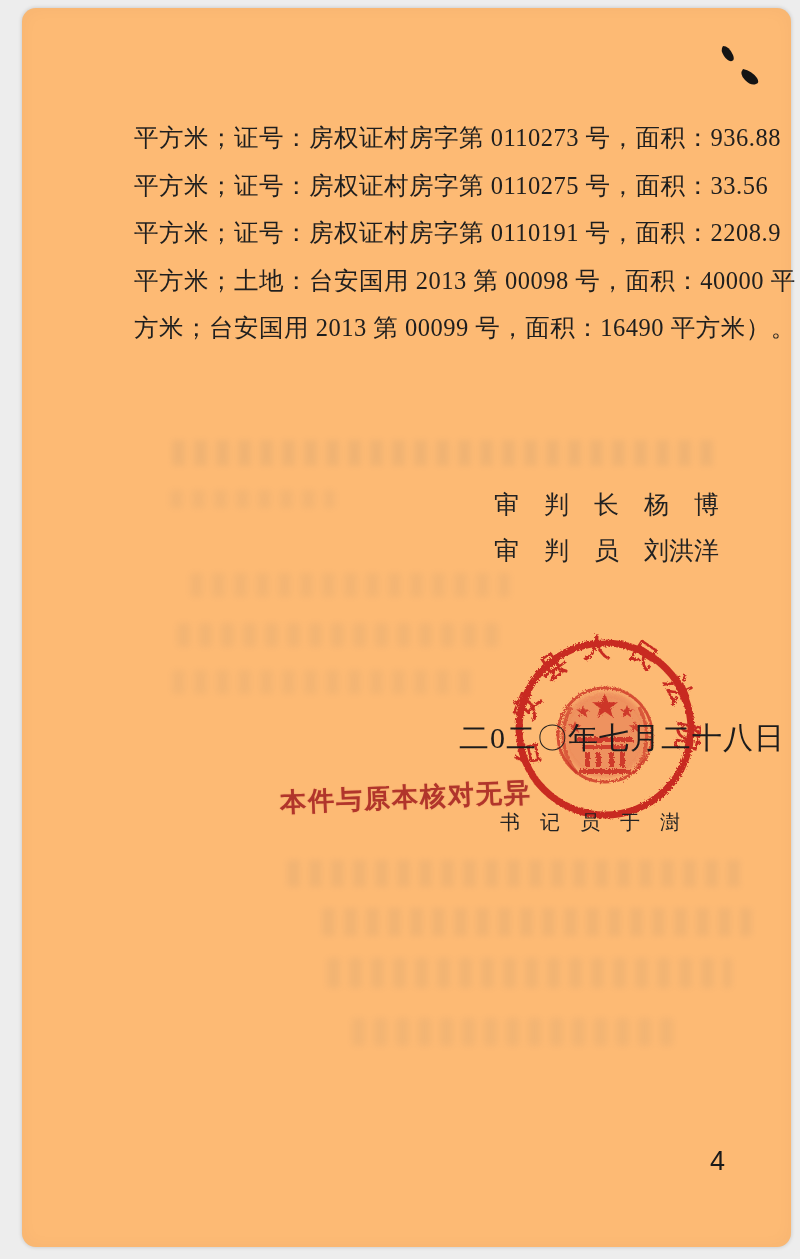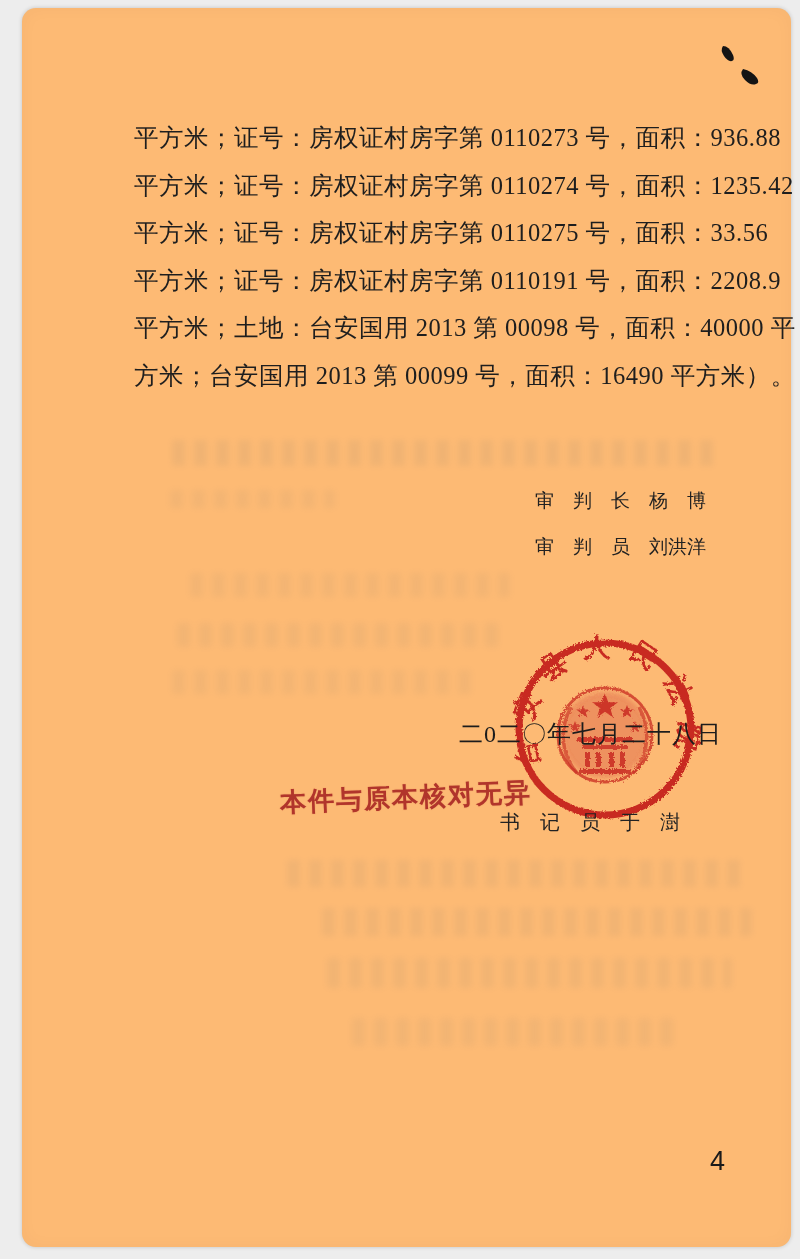--- a/index.html
+++ b/index.html
@@ -16,28 +16,28 @@
     margin-left:12px;
   }
   
   .bodytext{
     position:absolute;left:112px;top:106px;width:600px;
     font-size:24.5px;color:#1e1e1e;letter-spacing:.5px;
   }
   .bodytext p{margin:0;height:47.5px;line-height:47.5px;white-space:nowrap;}
   .bodytext p.indent{padding-left:40px;}
   
-  .sig{position:absolute;left:513px;font-size:19px;color:#222;white-space:nowrap;}
+  .sig{position:absolute;left:472px;font-size:25px;color:#222;white-space:nowrap;}
   #sig0{top:480px;}
   #sig1{top:526px;}
   #sig2{top:570px;}
   
   .dateline{
     position:absolute;left:437px;top:710px;z-index:6;
-    font-size:24px;color:#1c1c1c;letter-spacing:1px;white-space:nowrap;
+    font-size:30px;color:#1c1c1c;letter-spacing:1px;white-space:nowrap;
   }
   
   .clerk{
     position:absolute;left:478px;top:801px;z-index:6;
     font-size:20px;color:#222;white-space:nowrap;
   }
   
   .copystamp{
     position:absolute;left:258px;top:772px;z-index:7;
     font-size:26px;font-weight:bold;color:#b1352b;
@@ -78,21 +78,20 @@
   #g8{left:305px;top:950px;width:405px;height:30px;opacity:.14;}
   #g9{left:330px;top:1010px;width:330px;height:28px;opacity:.13;}
 </style>
 </head>
 <body>
 
 <div class="paper">
 
   <div class="bodytext">
     <p>平方米；证号：房权证村房字第 0110273 号，面积：936.88</p>
-    <p>平方米；证号：房权证村房字第 0110274 号，面积：1235.42</p>
     <p>平方米；证号：房权证村房字第 0110275 号，面积：33.56</p>
     <p>平方米；证号：房权证村房字第 0110191 号，面积：2208.9</p>
     <p>平方米；土地：台安国用 2013 第 00098 号，面积：40000 平</p>
     <p>方米；台安国用 2013 第 00099 号，面积：16490 平方米）。</p>
   </div>
 
   <div class="ghost" id="g1"></div>
   <div class="ghost" id="g2"></div>
   <div class="ghost" id="g3"></div>
   <div class="ghost" id="g4"></div>

